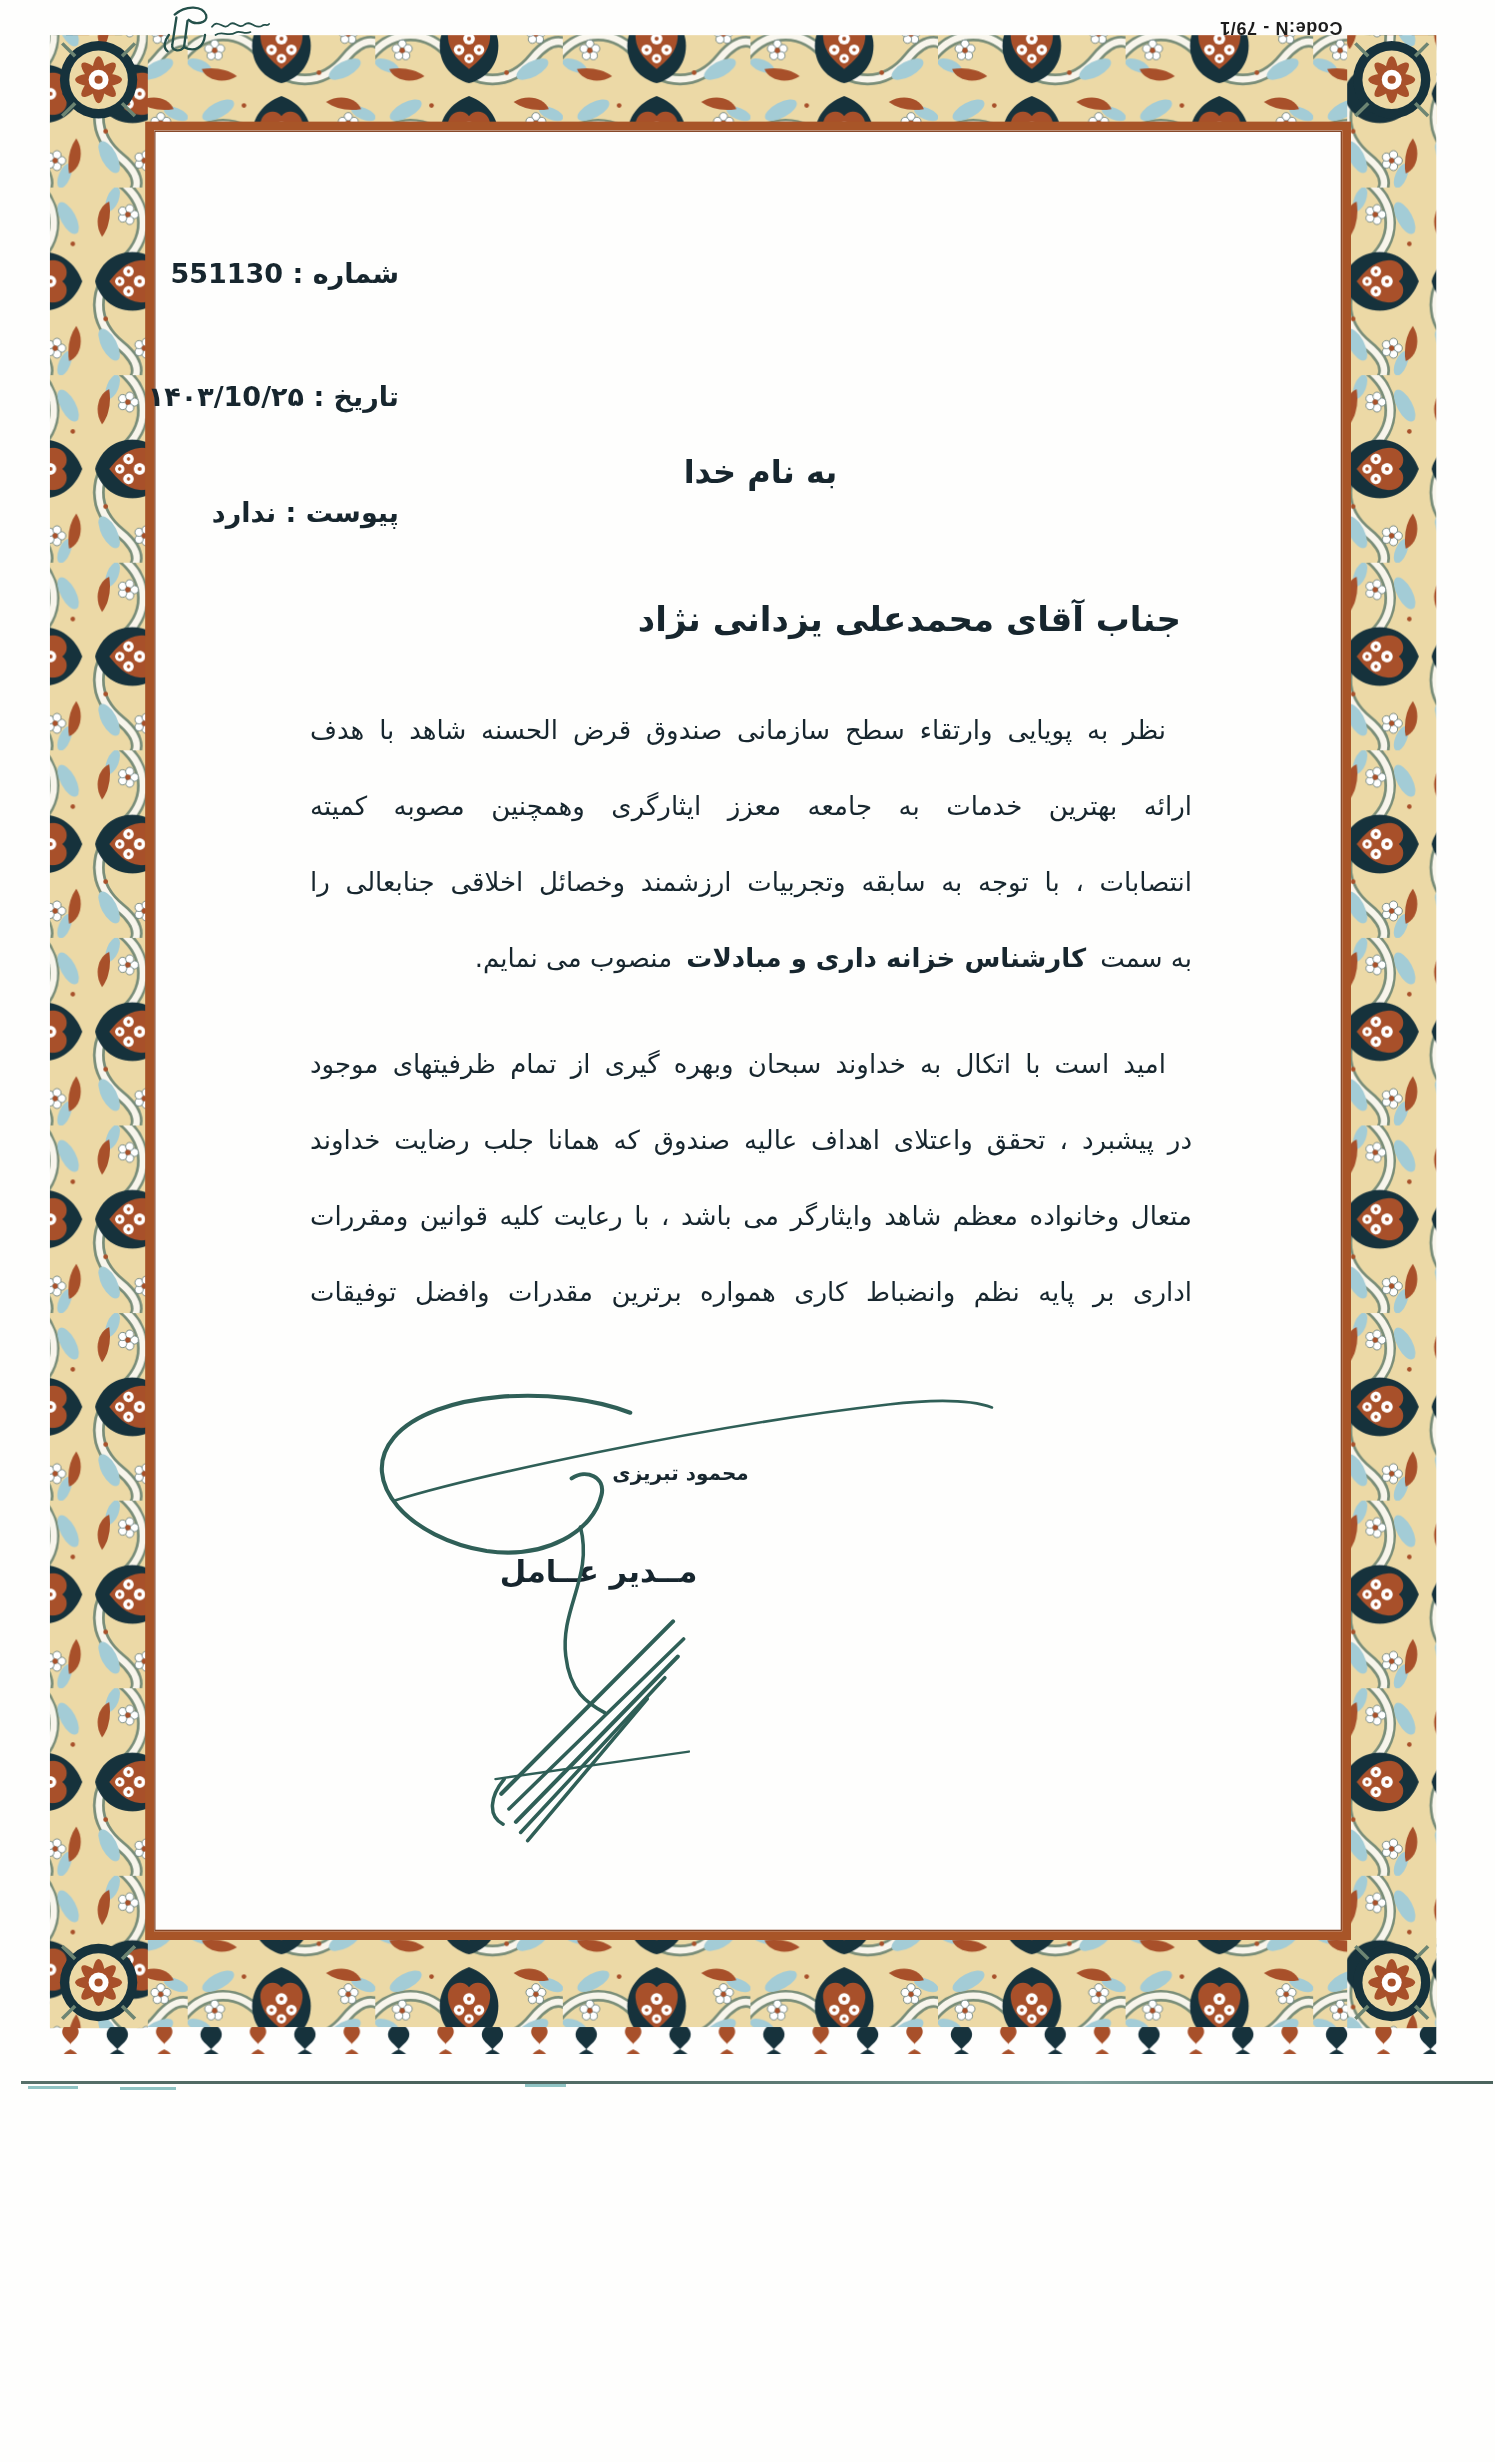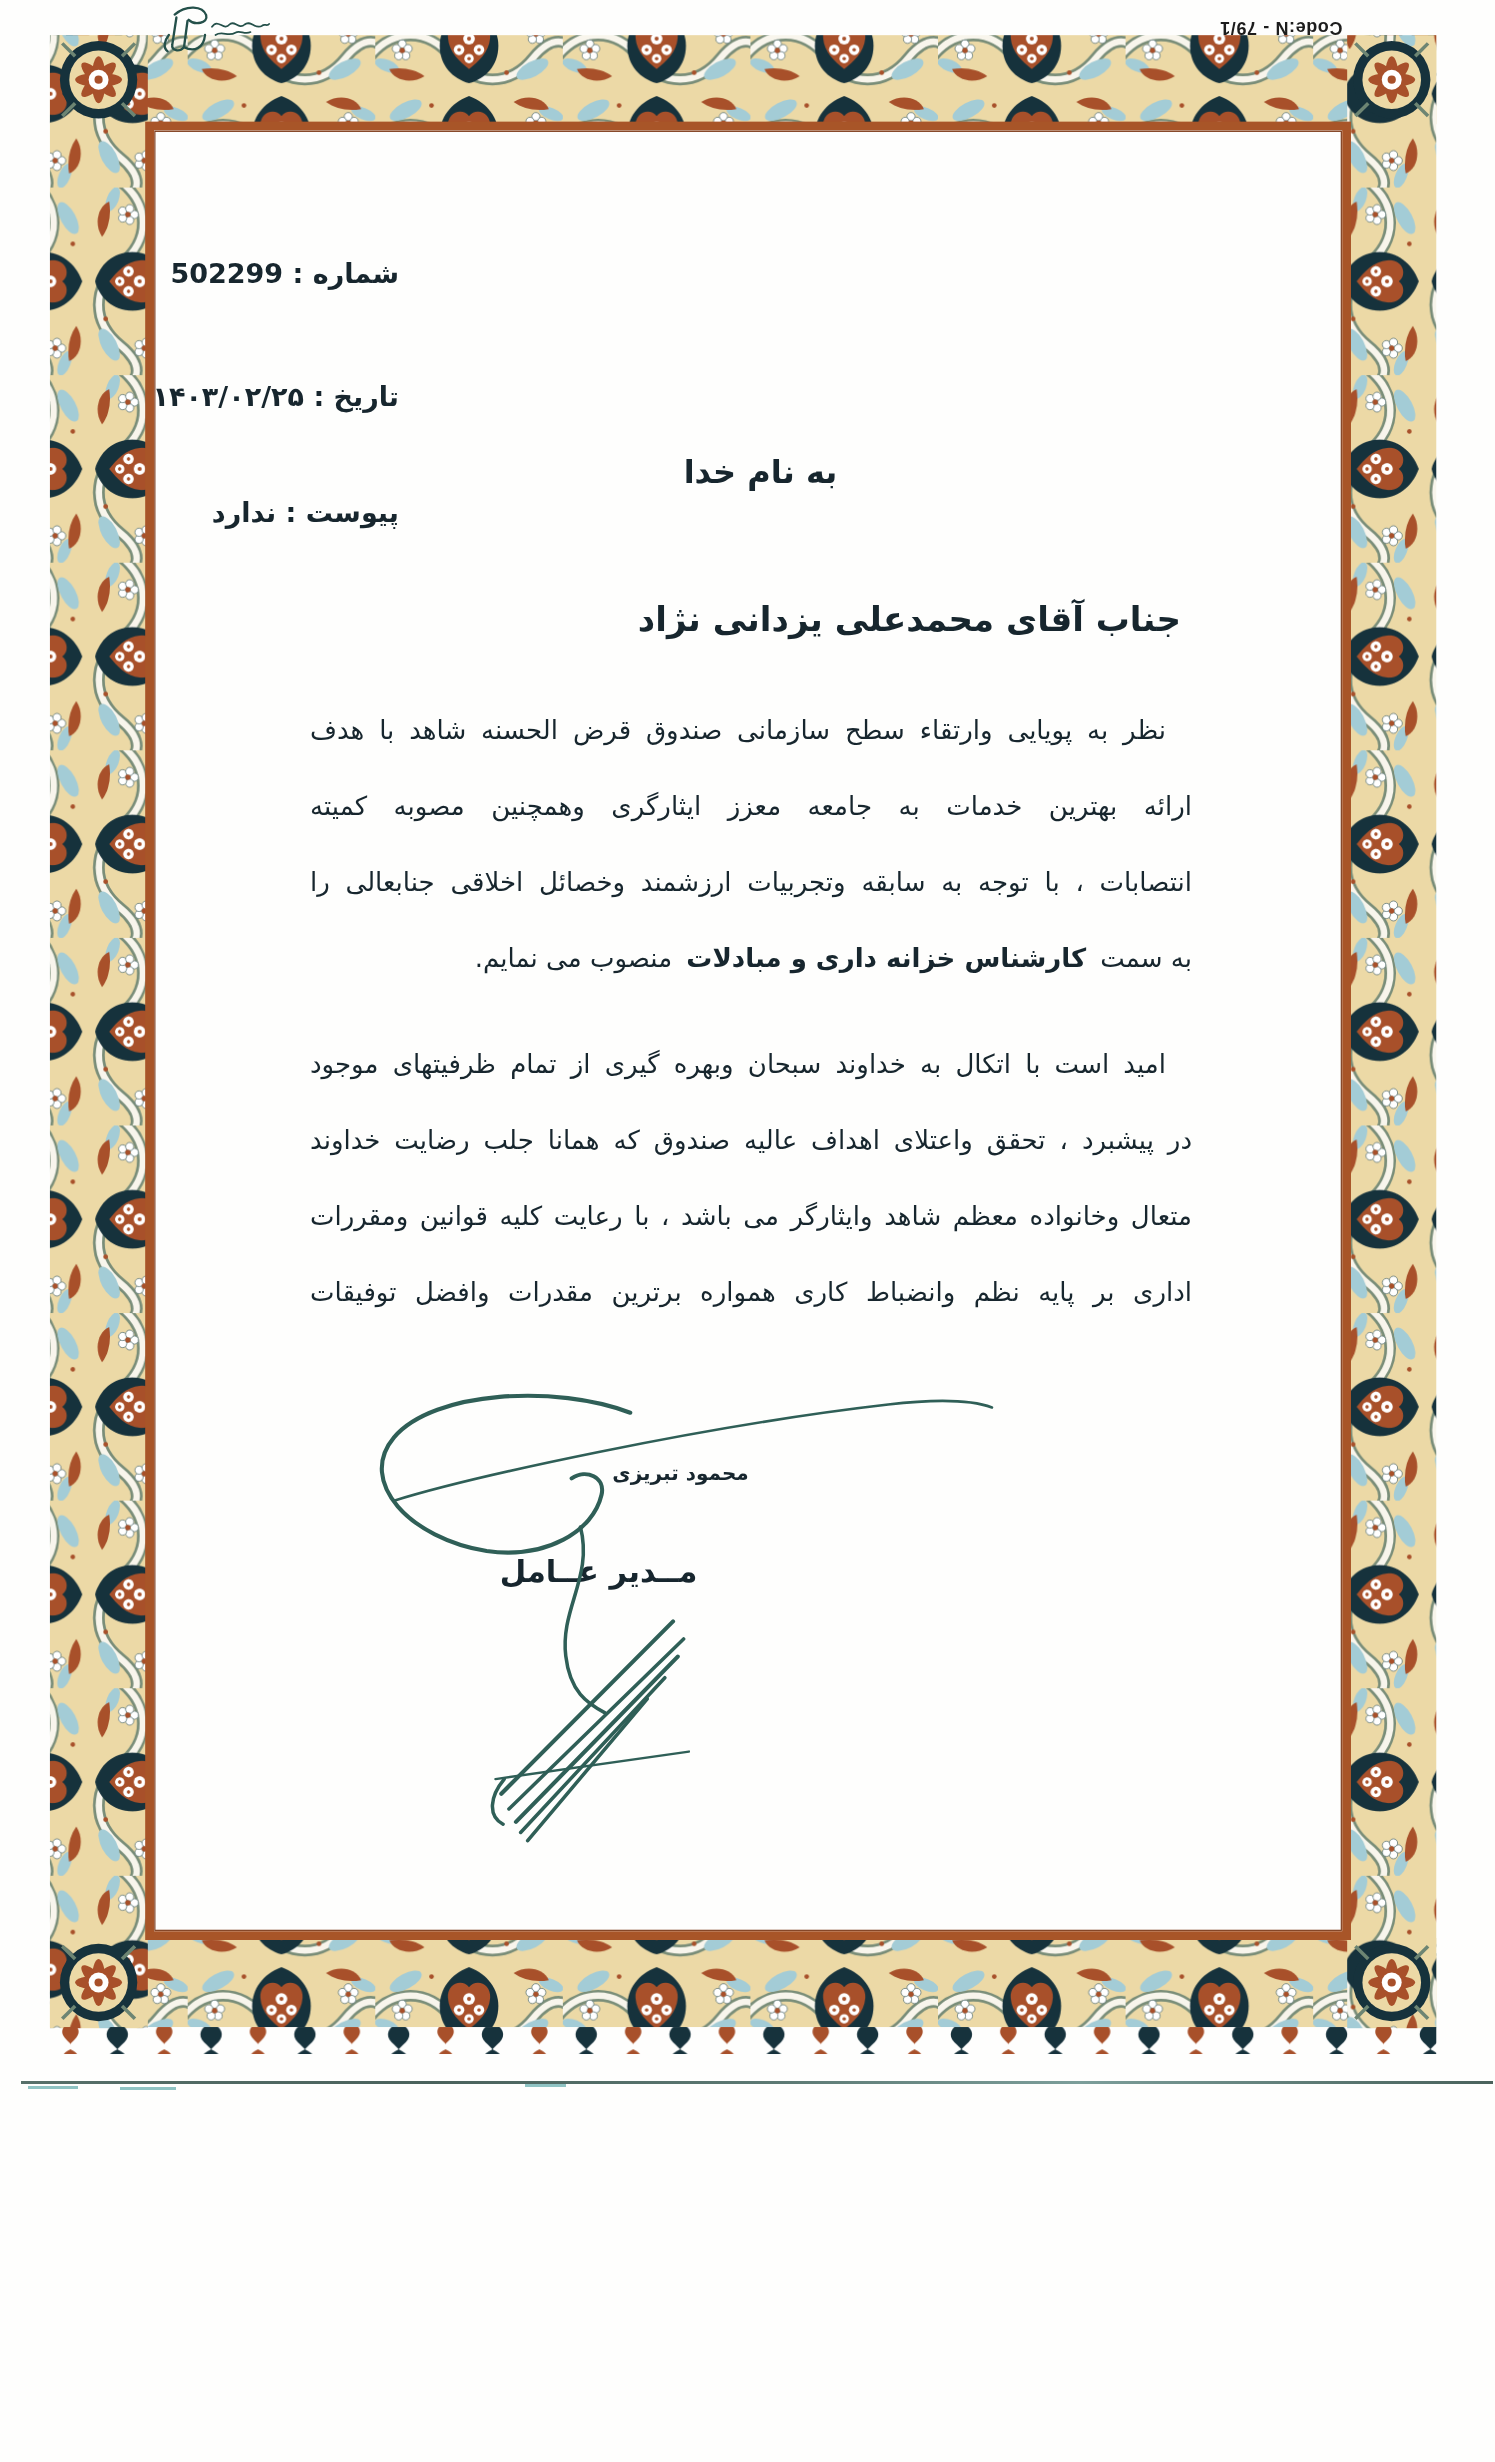--- a/index.html
+++ b/index.html
@@ -148,22 +148,22 @@
       <path d="M301,30 L294,76 C292,87 306,90 314,81 L320,36"></path>
       <path d="M314,81 C332,90 348,82 350,60"></path>
       <path d="M288,60 C280,70 278,82 286,88"></path>
       <path d="M362,46 C372,30 382,54 392,42 C400,33 408,52 418,42 C428,33 436,52 448,44 C452,40 457,46 460,41" stroke-width="3"></path>
       <path d="M368,60 C380,52 390,64 402,56 C410,51 418,60 428,55" stroke-width="3"></path>
     </g>
   </svg>
 
   <div class="code-note">Code:N - 79/1</div>
 
-  <div class="meta-line fa" style="top:258px">شماره : 502299</div>
-  <div class="meta-line fa" style="top:381px">تاریخ : ۱۴۰۳/۰۲/۲۵</div>
+  <div class="meta-line fa" style="top:258px">شماره : 551130</div>
+  <div class="meta-line fa" style="top:381px">تاریخ : ۱۴۰۳/10/۲۵</div>
   <div class="meta-line fa" style="top:497px">پیوست : ندارد</div>
 
   <div class="basmala">به نام خدا</div>
 
   <div class="addressee">جناب آقای محمدعلی یزدانی نژاد</div>
 
   <div class="para" style="top:692px">
     <div class="line indent">نظر به پویایی وارتقاء سطح سازمانی صندوق قرض الحسنه شاهد با هدف</div>
     <div class="line">ارائه بهترین خدمات به جامعه معزز ایثارگری وهمچنین مصوبه کمیته</div>
     <div class="line">انتصابات ، با توجه به سابقه وتجربیات ارزشمند وخصائل اخلاقی جنابعالی را</div>

